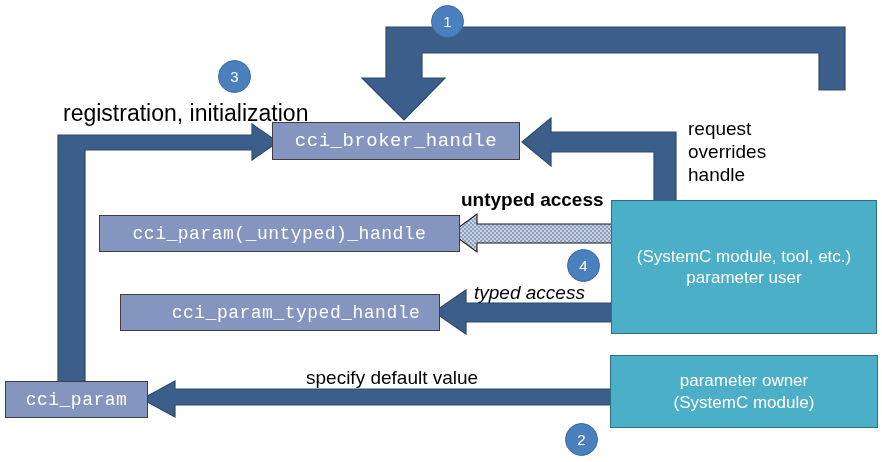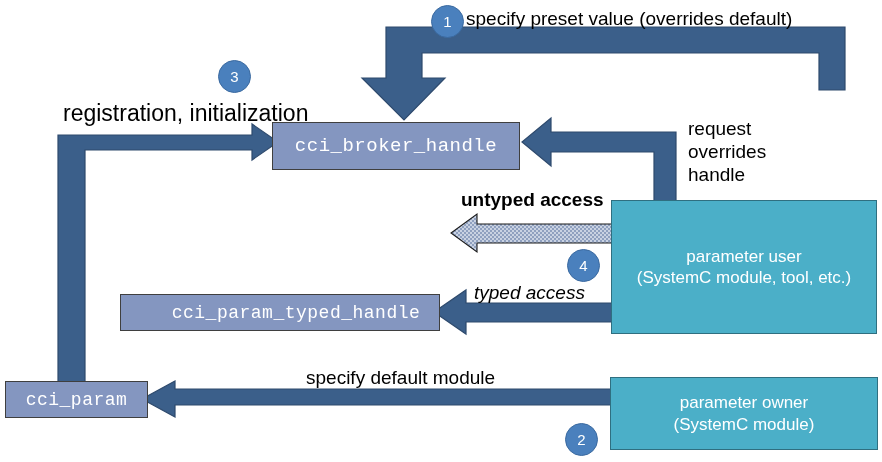--- a/index.html
+++ b/index.html
@@ -152,50 +152,50 @@
 
     <path d="M 612 389
              L 612 405
              L 175 405
              L 175 417
              L 142 399
              L 175 381
              L 175 389 Z" fill="#3b5f8a" stroke="#2e4a6d" stroke-width="1.2" stroke-linejoin="miter"></path>
   </svg>
 
-  <div class="code-box" style="left:272px; top:122px; width:248px; height:48px; font-size:19px;">cci_broker_handle</div>
-
+  <div class="code-box" style="left:272px; top:122px; width:248px; height:38px; font-size:19px;">cci_broker_handle</div>
+
+  <div class="code-box" style="left:99px; top:215px; width:361px; height:37px; font-size:18px;">cci_param(_untyped)_handle</div>
 
   <div class="code-box" style="left:120px; top:294px; width:320px; height:37px; font-size:18px;padding-left:32px;">cci_param_typed_handle</div>
 
   <div class="code-box" style="left:5px; top:381px; width:143px; height:37px; font-size:18px;text-align:right;">cci_param</div>
 
   <div class="actor-box" style="left:611px; top:200px; width:266px; height:134px; font-size:17px;">
+    <span>(SystemC module, tool, etc.)</span>
     <span>parameter user</span>
-    <span>(SystemC module, tool, etc.)</span>
   </div>
 
-  <div class="actor-box" style="left:610px; top:377px; width:268px; height:73px; font-size:17px;">
+  <div class="actor-box" style="left:610px; top:355px; width:268px; height:73px; font-size:17px;">
     <span>parameter owner</span>
     <span>(SystemC module)</span>
   </div>
 
-  <div class="label" style="left:466px; top:7px; font-size:19px;">specify preset value (overrides default)</div>
 
   <div class="label" style="left:63px; top:99px; font-size:23px;">registration, initialization</div>
 
   <div class="label" style="left:688px; top:117px; font-size:19px;">request
 overrides
 handle</div>
 
   <div class="label" style="left:461px; top:188px; font-size:19px;font-weight:bold;">untyped access</div>
 
   <div class="label" style="left:474px; top:281px; font-size:19px;font-style:italic;">typed access</div>
 
-  <div class="label" style="left:306px; top:366px; font-size:19px;">specify default module</div>
+  <div class="label" style="left:306px; top:366px; font-size:19px;">specify default value</div>
 
   <div class="badge" style="left:431px; top:5px; width:31px; height:31px;">1</div>
 
   <div class="badge" style="left:218px; top:60px; width:31px; height:31px;">3</div>
 
   <div class="badge" style="left:567px; top:249px; width:31px; height:31px;">4</div>
 
   <div class="badge" style="left:565px; top:423px; width:31px; height:31px;">2</div>
 
 </div>

